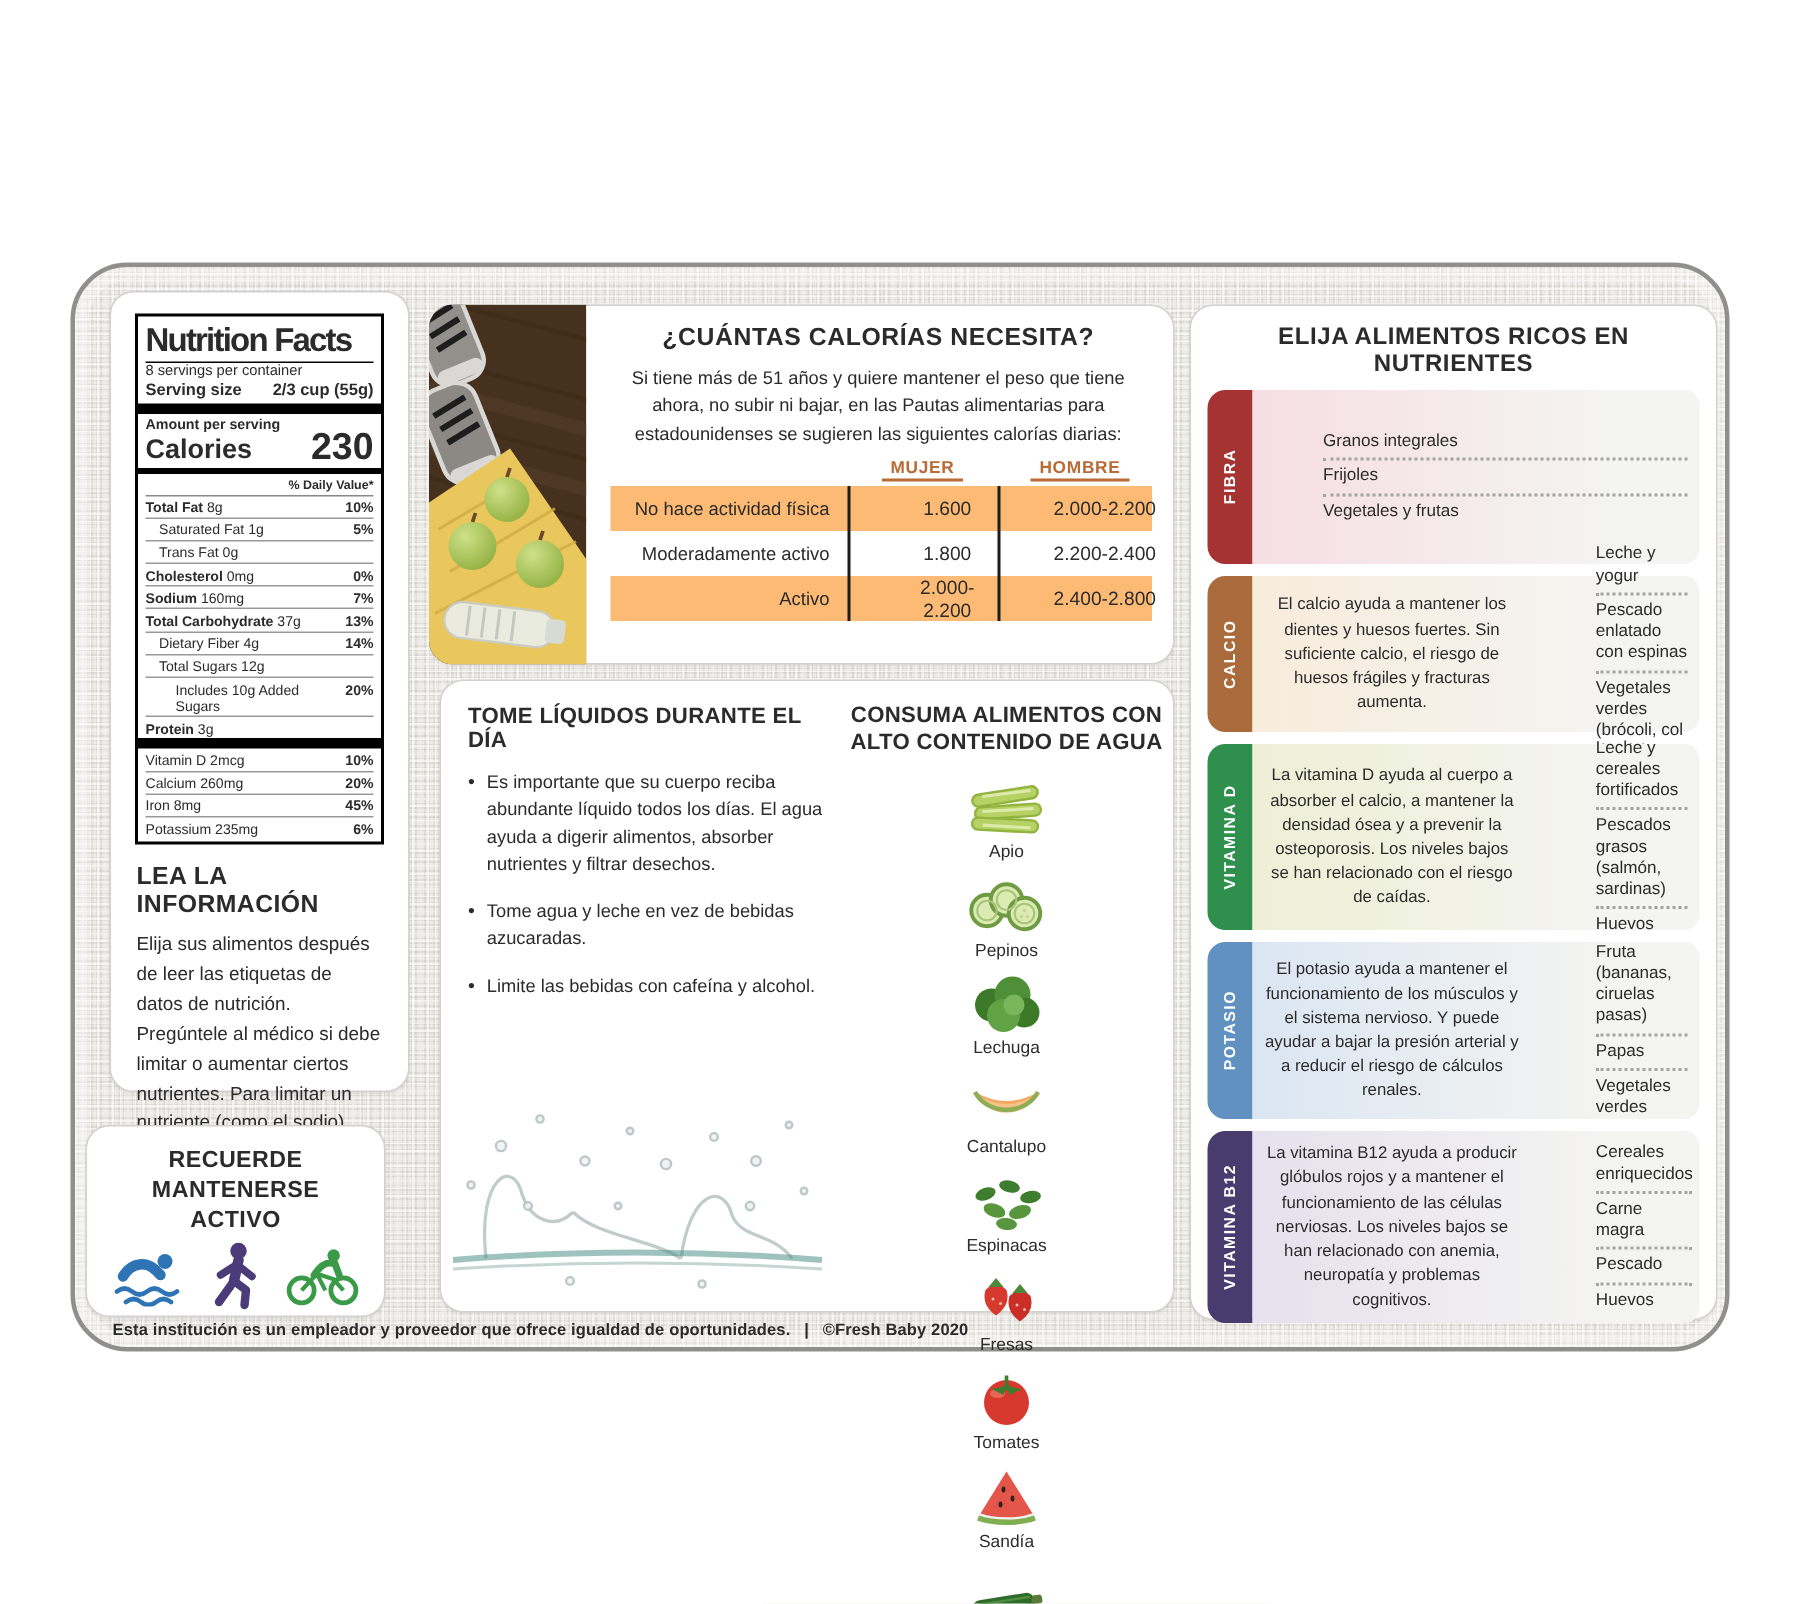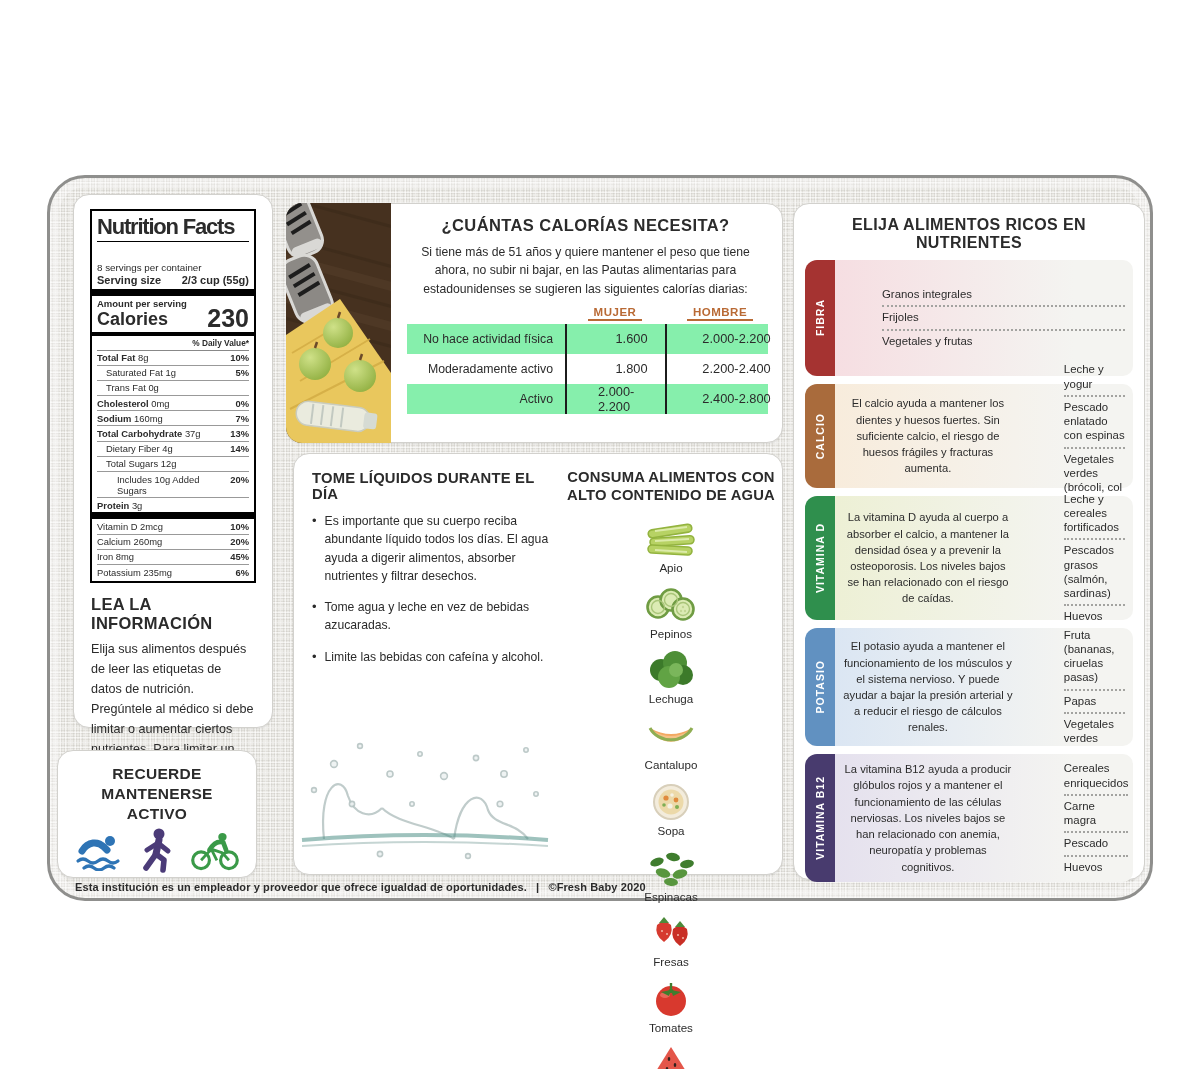--- a/index.html
+++ b/index.html
@@ -11,21 +11,21 @@
       repeating-linear-gradient(90deg, rgba(255,255,255,.5) 0 1px, transparent 1px 5px),
       repeating-linear-gradient(0deg, rgba(176,173,165,.22) 2px 3px, transparent 3px 5px),
       repeating-linear-gradient(90deg, rgba(176,173,165,.22) 2px 3px, transparent 3px 5px);
     box-shadow: inset 0 0 0 9px rgba(255,255,255,.35);}
   .card{position:absolute;background:#fff;border:1px solid #d2d1cd;border-radius:16px;box-shadow:0 1px 2px rgba(0,0,0,.07);}
 
   
   .card-left{left:23px;top:16px;width:198px;height:532px;}
   .nf{margin:14px 16px 0;border:2px solid #000;padding:3px 5px 2px;}
   .nf-title{font-size:22px;font-weight:800;letter-spacing:-1.2px;border-bottom:1px solid #000;padding-bottom:1px;}
-  .nf-serv1{font-size:9.8px;margin-top:20px;}
+  .nf-serv1{font-size:9.8px;margin-top:0;}
   .nf-serv2{display:flex;justify-content:space-between;font-size:11px;font-weight:800;margin-top:1px;padding-bottom:3px;}
   .nf-bar{height:7px;background:#000;margin:0 -5px;}
   .nf-bar.thin{height:4px;}
   .nf-amount{font-size:9.5px;font-weight:600;margin-top:2px;}
   .nf-cal{display:flex;justify-content:space-between;align-items:flex-end;margin-top:-2px;padding-bottom:2px;}
   .nf-cal .l{font-size:18px;font-weight:800;}
   .nf-cal .v{font-size:25px;font-weight:800;line-height:.9;}
   .nf-dv{font-size:8.3px;font-weight:700;text-align:right;padding:2px 0;border-bottom:1px solid #888;}
   .nf-row{display:flex;justify-content:space-between;font-size:9.4px;padding:1.6px 0;}
   .nf-rows .nf-row:not(:first-child),.nf-vits .nf-row:not(:first-child){border-top:1px solid #999;}
@@ -47,21 +47,21 @@
   .cal-photo{position:absolute;left:-1px;top:-1px;bottom:-1px;width:105px;border-radius:16px 0 0 16px;overflow:hidden;}
   .cal-body{margin-left:104px;padding:12px 14px 0 12px;}
   .cal-title{text-align:center;font-size:16.5px;font-weight:700;letter-spacing:.4px;}
   .cal-intro{text-align:center;font-size:12.2px;line-height:1.5;margin:8px auto 0;width:352px;}
   .cal-table{margin:8px 0 0 4px;}
   .cal-hrow,.cal-row{display:grid;grid-template-columns:158px 100px 110px;}
   .cal-hrow{margin-bottom:3px;}
   .cal-h{text-align:center;font-size:11.5px;font-weight:700;letter-spacing:.5px;}
   .cal-h span{display:inline-block;border-bottom:2px solid currentColor;padding:0 6px 1px;}
   .cal-row{min-height:30px;align-items:stretch;}
-  .row-gray{background:#86efac;}
+  .row-gray{background:#fdba74;text-align:center;}
   .cal-label{display:flex;align-items:center;justify-content:flex-end;padding-right:12px;font-size:12.3px;}
   .cal-val{display:flex;align-items:center;justify-content:center;font-size:12.8px;border-left:2px solid #1c1c1c;padding-left:31px;}
 
   
   .card-liq{left:243px;top:275px;width:488px;height:420px;}
   .liq-left{position:absolute;left:0;top:0;bottom:0;width:262px;}
   .liq-inner{position:relative;z-index:1;padding:16px 6px 0 18px;}
   .liq-inner h2{font-size:14.8px;margin:0 0 10px;letter-spacing:.2px;}
   .bullet{display:flex;gap:8px;margin-bottom:13px;}
   .bullet .dot{font-size:13px;line-height:1.45;}
@@ -411,37 +411,20 @@
               <path d="M7 14 Q28 26 49 14 A23 20 0 0 1 7 14 Z" fill="#f2a963"></path>
               <path d="M10 17 Q28 27 46 17 A19 16 0 0 1 10 17 Z" fill="#f6c288"></path>
               <path d="M49 14 A23 20 0 0 1 7 14" fill="none" stroke="#8fae53" stroke-width="3"></path>
             </svg>
           </span>
           <span class="fl">Cantalupo</span>
         </div>
         <div class="food">
           <span class="fi">
             <svg width="56" height="42" viewBox="0 0 56 42">
-              <circle cx="28" cy="22" r="17" fill="#f3ecdc" stroke="#d8cfba" stroke-width="2"></circle>
-              <circle cx="28" cy="22" r="12.5" fill="#ecd9a9"></circle>
-              <g>
-                  <circle cx="23" cy="18" r="2.6" fill="#e08a3c"></circle>
-                  <circle cx="33" cy="20" r="2.4" fill="#e08a3c"></circle>
-              <circle cx="27" cy="26" r="2.6" fill="#f5f1e3"></circle>
-                  <circle cx="34" cy="27" r="2" fill="#7fae53"></circle>
-              <circle cx="21" cy="25" r="1.8" fill="#7fae53"></circle>
-                  <circle cx="29" cy="15" r="1.8" fill="#f5f1e3"></circle>
-                </g>
-            </svg>
-          </span>
-          <span class="fl">Sopa</span>
-        </div>
-        <div class="food">
-          <span class="fi">
-            <svg width="56" height="42" viewBox="0 0 56 42">
               <g fill="#3f7d2e">
                 <ellipse cx="14" cy="16" rx="7" ry="4" transform="rotate(-20 14 16)"></ellipse>
                 <ellipse cx="30" cy="11" rx="7" ry="4" transform="rotate(12 30 11)"></ellipse>
                 <ellipse cx="44" cy="18" rx="7" ry="4" transform="rotate(-10 44 18)"></ellipse>
               </g>
               <g fill="#58963e">
                 <ellipse cx="20" cy="27" rx="7.5" ry="4.4" transform="rotate(18 20 27)"></ellipse>
                 <ellipse cx="37" cy="28" rx="7.5" ry="4.4" transform="rotate(-16 37 28)"></ellipse>
                 <ellipse cx="28" cy="36" rx="7" ry="4" transform="rotate(6 28 36)"></ellipse>
               </g>

